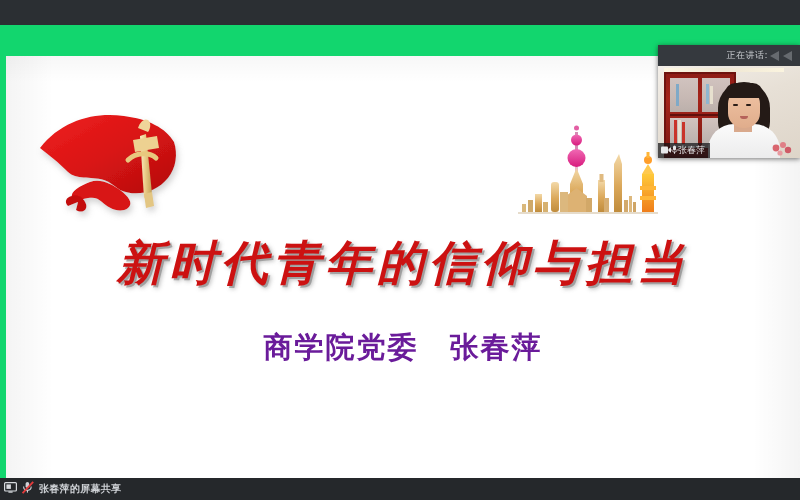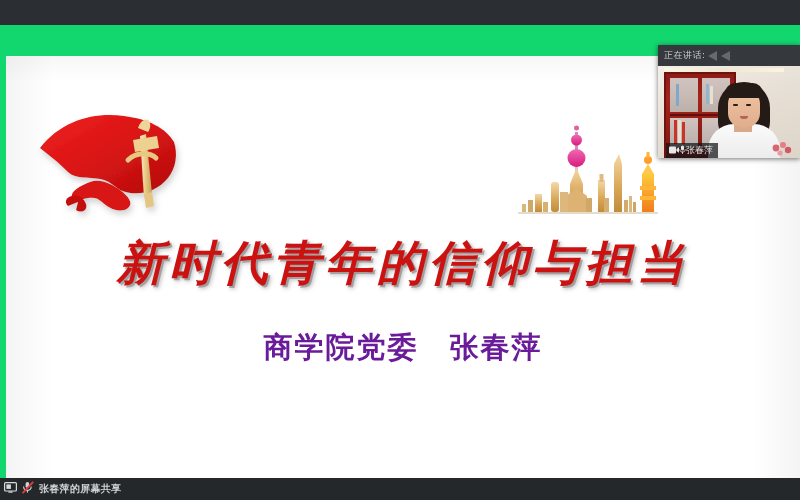--- a/index.html
+++ b/index.html
@@ -132,21 +132,21 @@
   }
   #video-panel-header {
     position: absolute;
     left: 0;
     top: 0;
     width: 100%;
     height: 21px;
     background: #35393e;
     display: flex;
     align-items: center;
-    justify-content: flex-start;
+    justify-content: flex-end;
     padding: 0 6px;
     box-sizing: border-box;
   }
   #speaking-label {
     color: #c9ccd0;
     font-size: 9px;
     font-family: "DejaVu Sans", sans-serif;
     letter-spacing: 0.5px;
   }
   #collapse-icon { display: flex; opacity: 0.32; }
@@ -257,21 +257,20 @@
     bottom: 0;
     height: 15px;
     display: flex;
     align-items: center;
     gap: 0;
     padding: 0 5px 0 3px;
     background: rgba(20,20,22,0.72);
     color: #e8e8ea;
     font-size: 9px;
     font-family: "DejaVu Sans", sans-serif;
-    margin-left: 8px;
   }
 
   
   #status-bar {
     position: absolute;
     left: 0;
     bottom: 0;
     width: 800px;
     height: 22px;
     background: #25282b;

